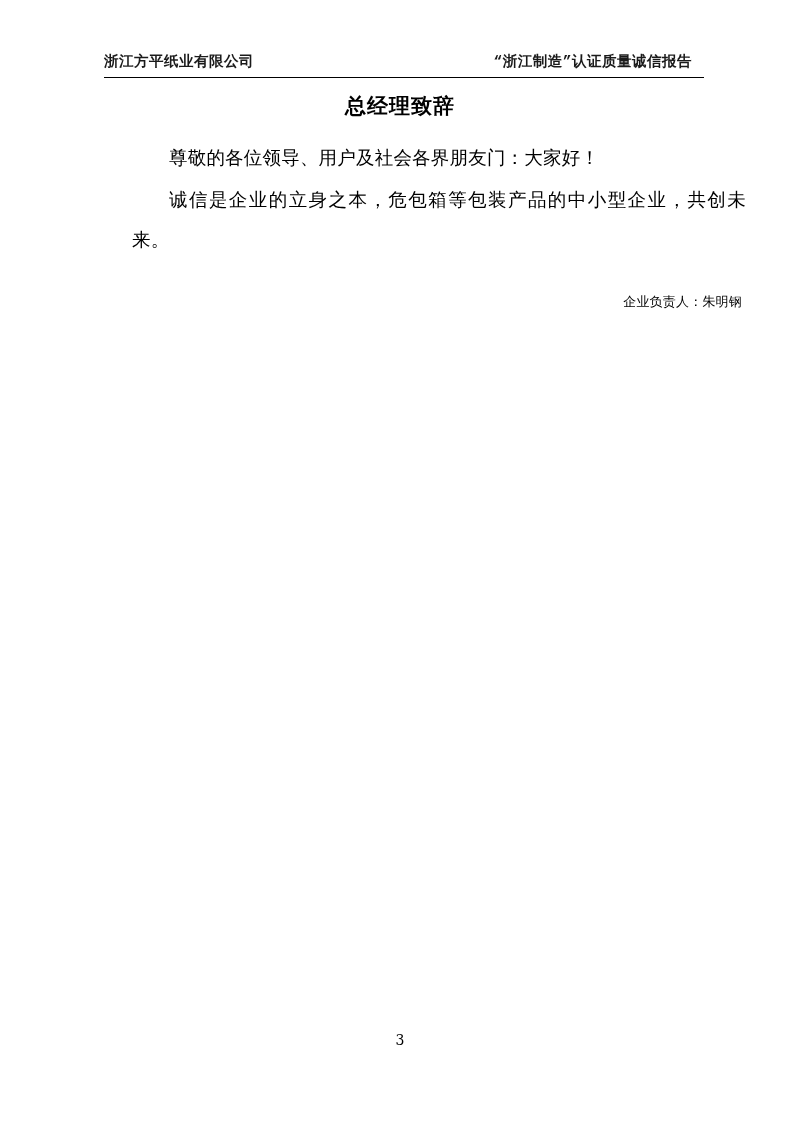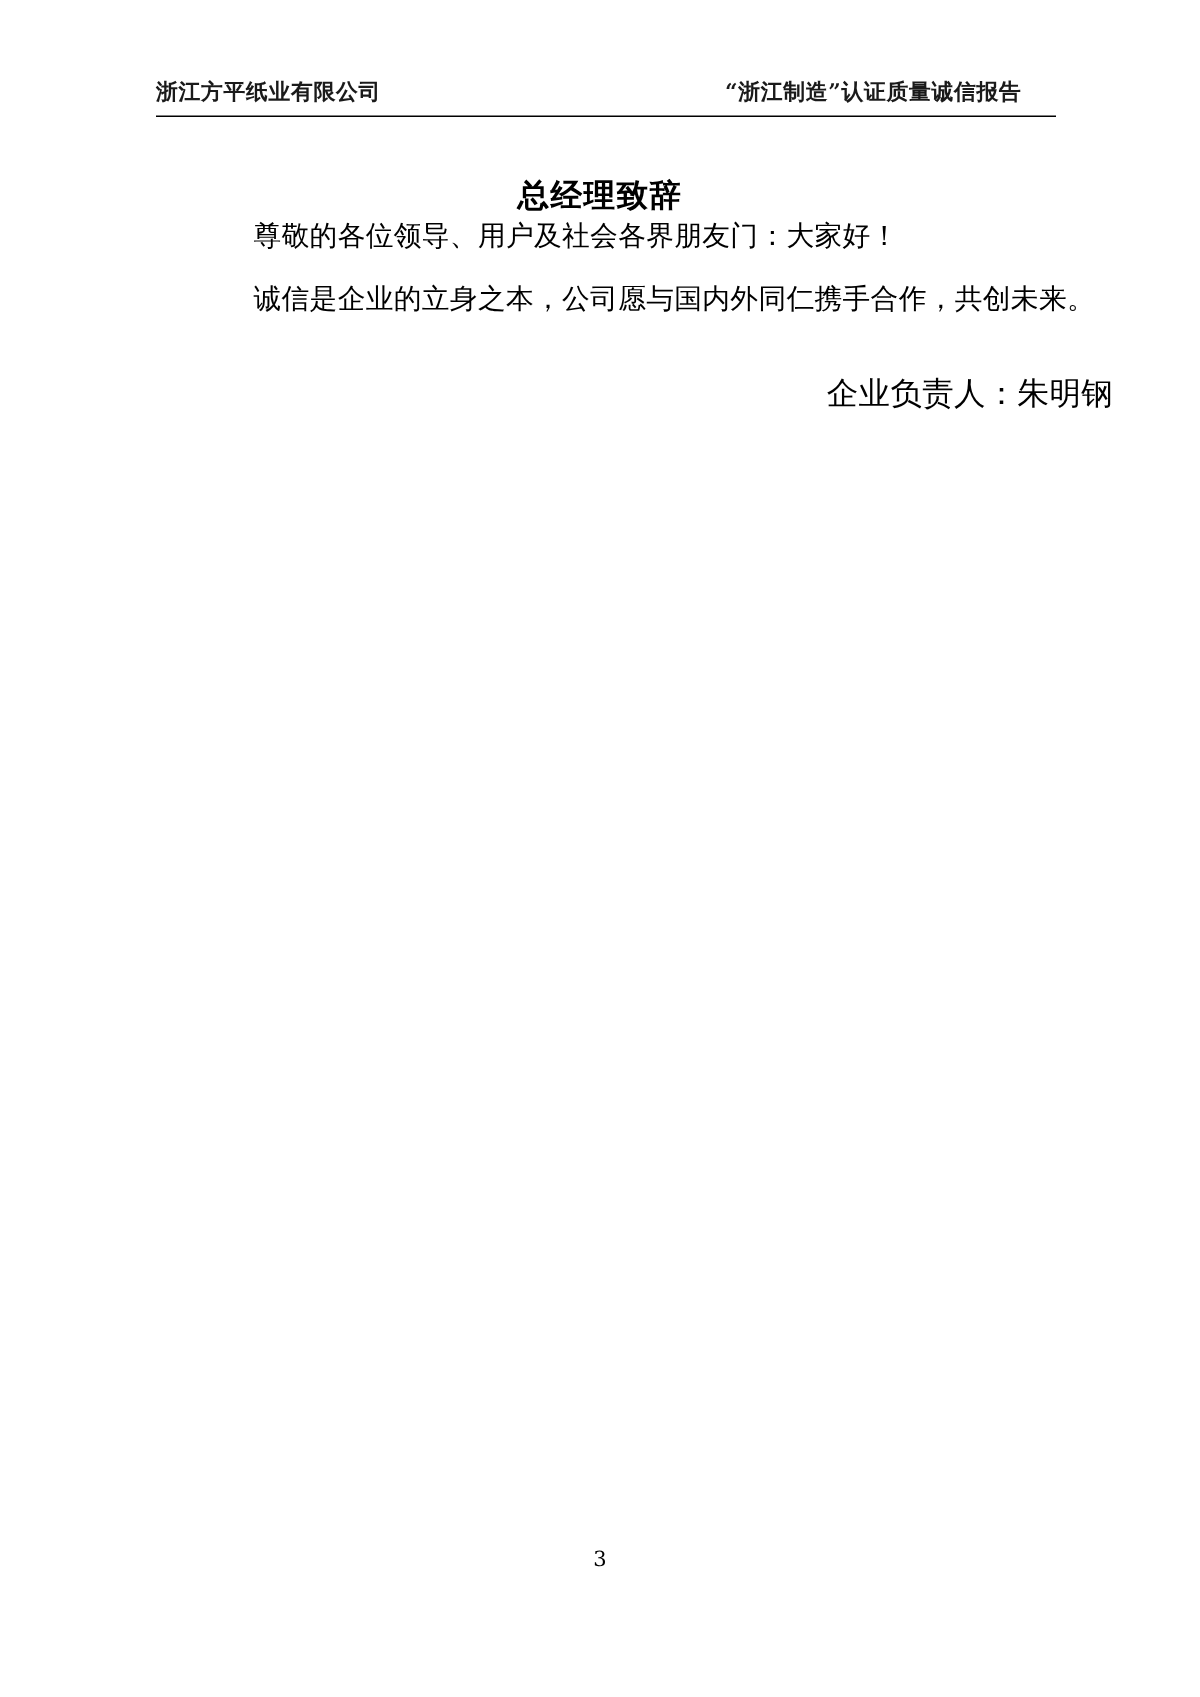--- a/index.html
+++ b/index.html
@@ -41,27 +41,28 @@
     letter-spacing: 0.5px;
     color: #1a1a1a;
     border-bottom: 1.1px solid #000;
     padding-bottom: 6px;
   }
   .doc-header .hdr-left {
     white-space: nowrap;
   }
   .doc-header .hdr-right {
     white-space: nowrap;
-    margin-right: 23px;
+    margin-right: 12px;
+    font-family: Liberation Mono, monospace;
   }
 
   
   .doc-title {
     position: absolute;
-    top: 116px;
+    top: 92px;
     left: 0;
     width: 800px;
     text-align: center;
     font-size: 21px;
     font-weight: 700;
     letter-spacing: 1px;
     color: #000;
   }
 
   
@@ -82,21 +83,21 @@
     margin: 0 0 0 0;
     color: #000;
     letter-spacing: 0.2px;
   }
   .para + .para {
     margin-top: 2px;
   }
 
   .para-sign {
     margin-top: 22px;
-    font-size: 21px;
+    font-size: 13px;
     line-height: 40px;
     text-align: right;
     padding-right: 4px;
     color: #000;
     letter-spacing: 0.2px;
   }
 
   
   .page-number {
     position: absolute;
@@ -116,19 +117,19 @@
 
   <div class="doc-header">
     <span class="hdr-left">浙江方平纸业有限公司</span>
     <span class="hdr-right">“浙江制造”认证质量诚信报告</span>
   </div>
 
   <div class="doc-title">总经理致辞</div>
 
   <div class="body-block">
     <p class="para">尊敬的各位领导、用户及社会各界朋友门：大家好！</p>
-    <p class="para">诚信是企业的立身之本，公司愿与国内外同仁携手合作，共创未来。</p>
+    <p class="para">诚信是企业的立身之本，危包箱等包装产品的中小型企业，共创未来。</p>
     <p class="para-sign">企业负责人：朱明钢</p>
   </div>
 
   <div class="page-number">3</div>
 
 </div>
 
 </body></html>

